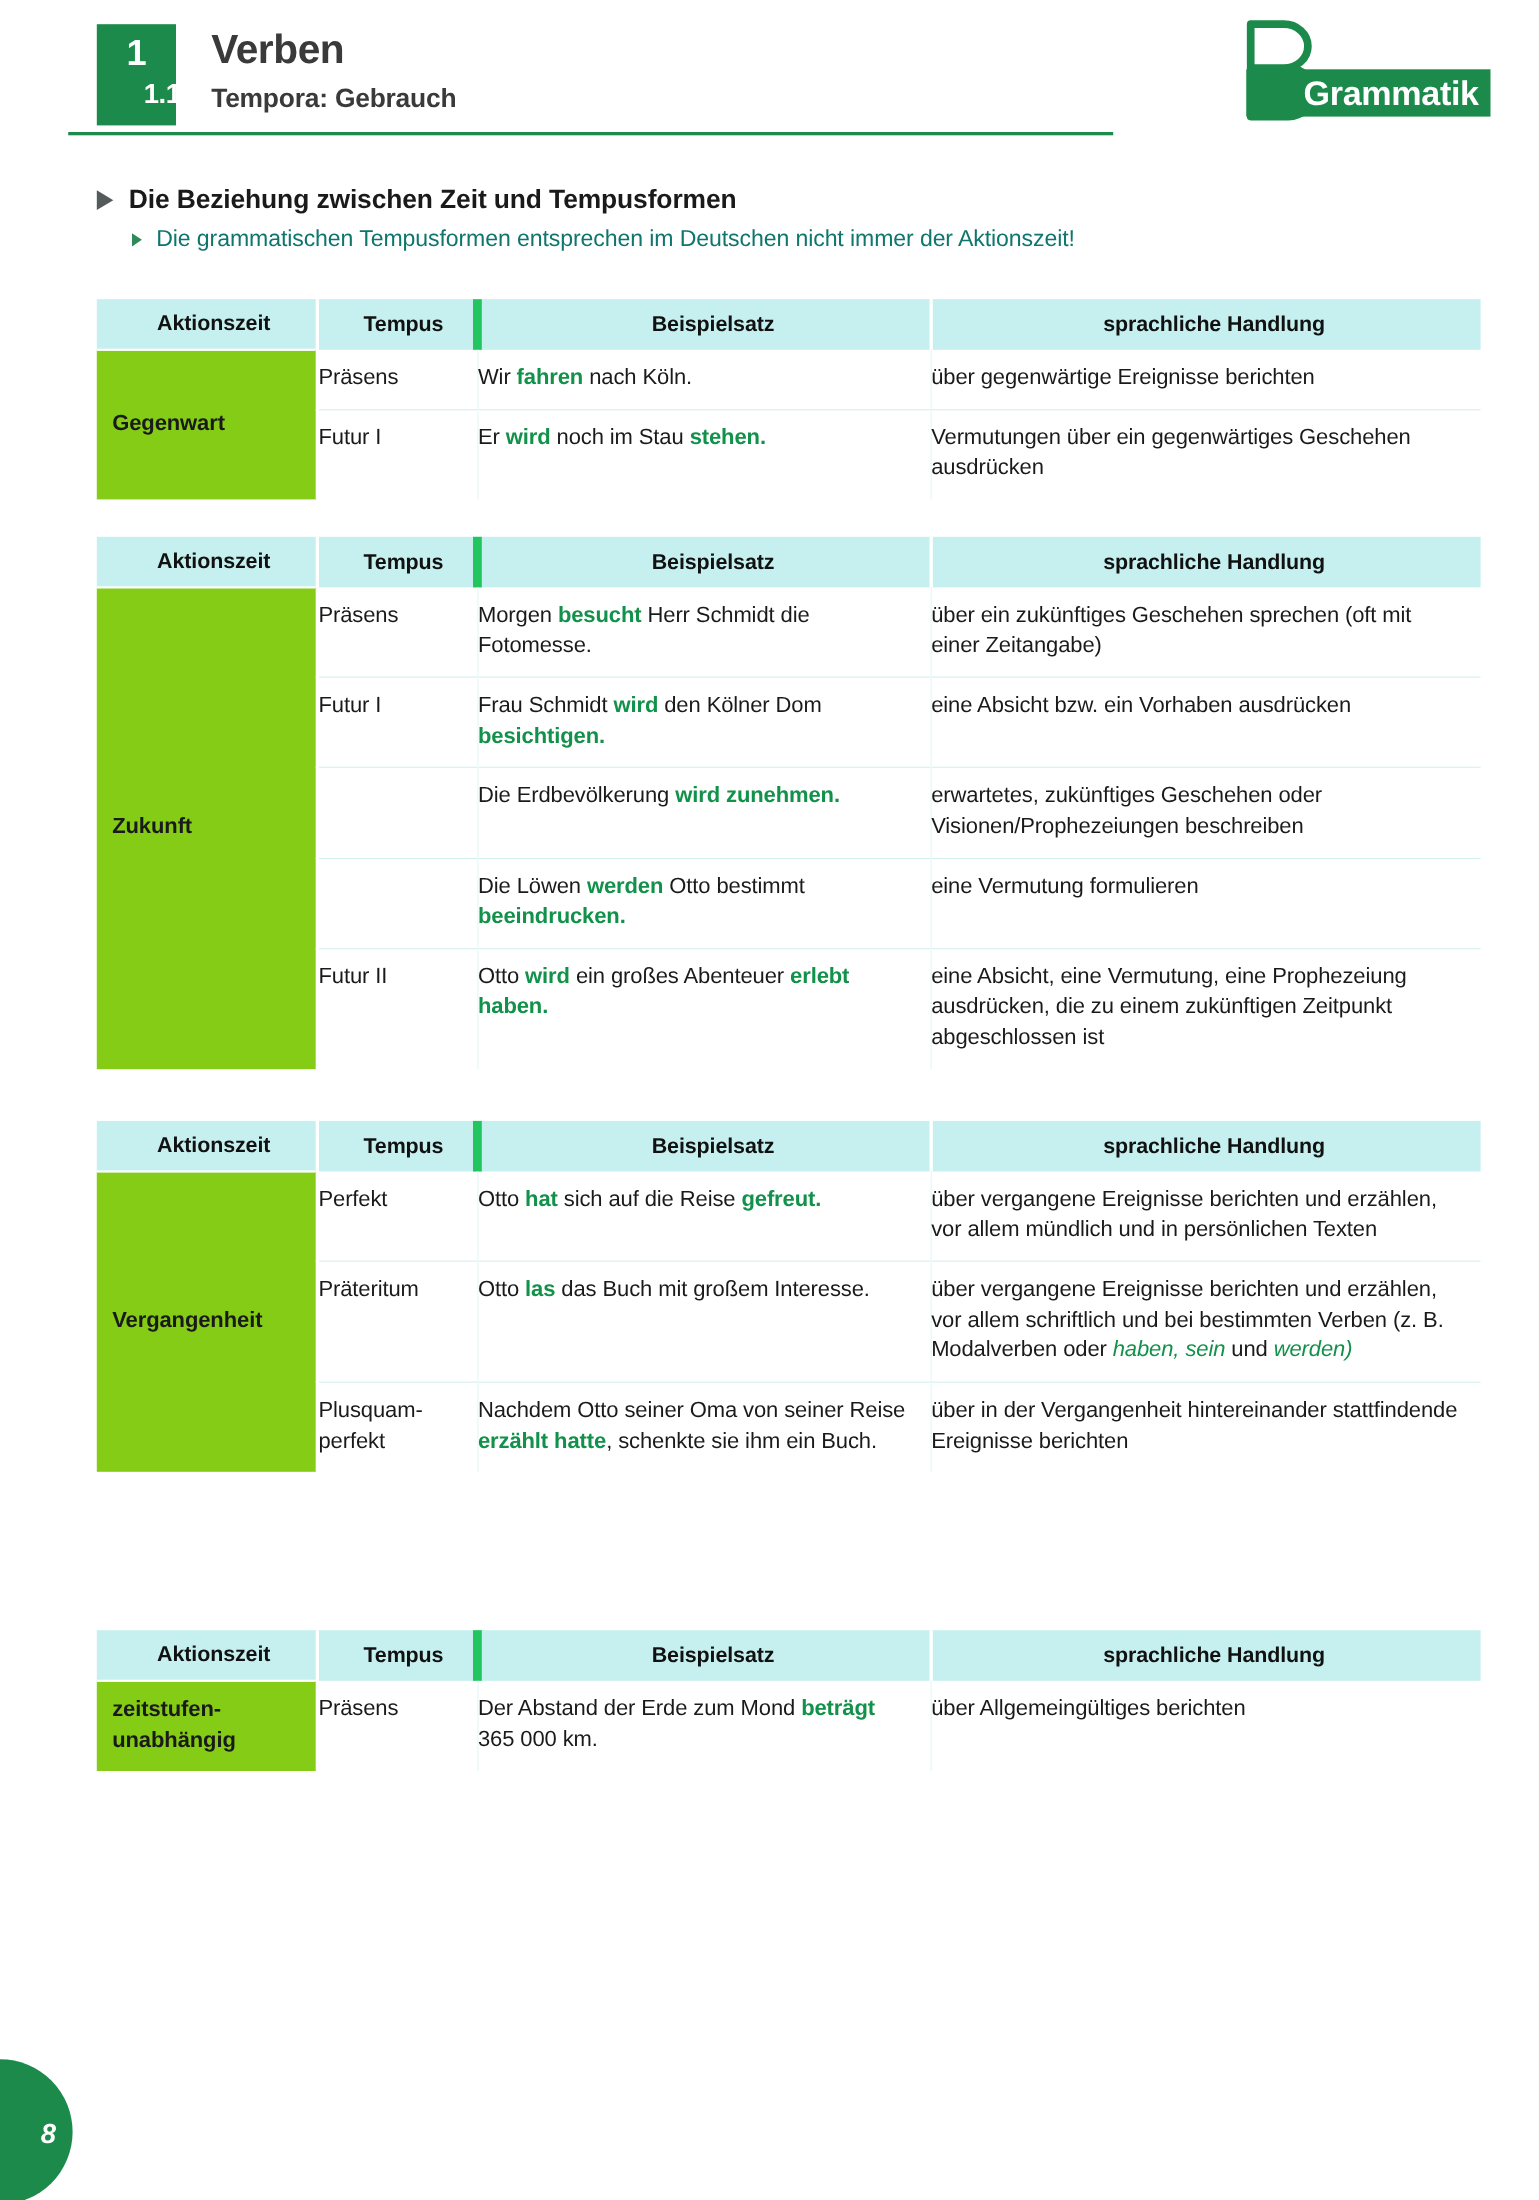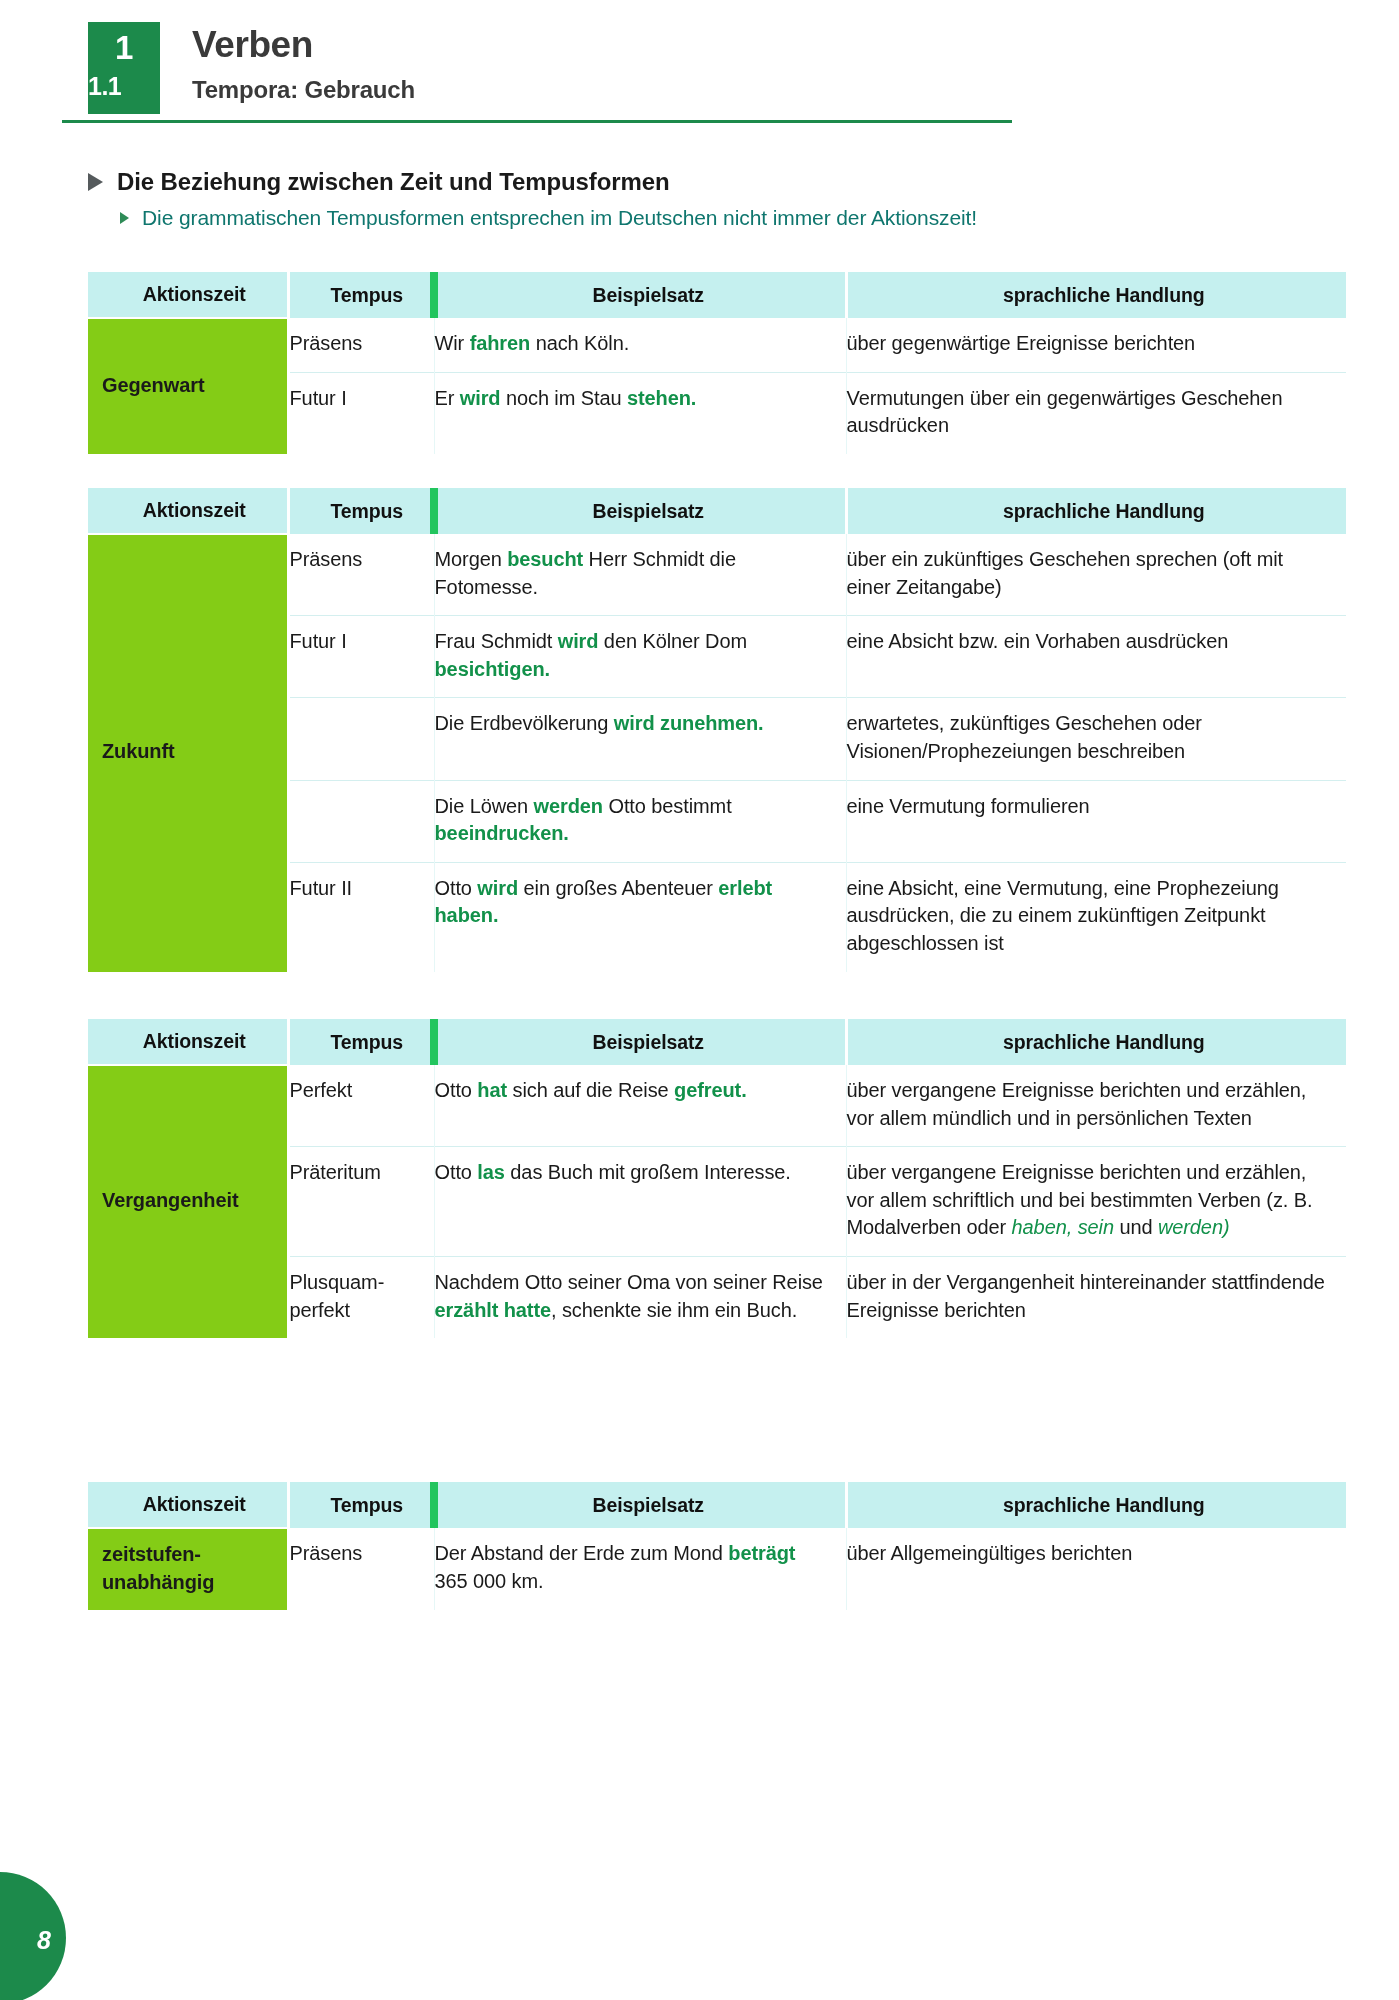--- a/index.html
+++ b/index.html
@@ -37,21 +37,21 @@
     color: #ffffff;
     font-size: 33px;
     font-weight: bold;
     line-height: 40px;
     letter-spacing: -0.5px;
   }
   .chapter-sub {
     position: absolute;
     left: 0; top: 48px;
     width: 76px;
-    text-align: left;
+    text-align: right;
     color: #ffffff;
     font-size: 25px;
     font-weight: bold;
     line-height: 32px;
     letter-spacing: -0.5px;
   }
   .title-main {
     position: absolute;
     left: 192px; top: 24px;
     font-size: 37px;
@@ -249,20 +249,27 @@
 
   <div class="chapter-box">
     <div class="chapter-num">1</div>
     <div class="chapter-sub">1.1</div>
   </div>
 
   <div class="title-main">Verben</div>
   <div class="title-sub">Tempora: Gebrauch</div>
   <div class="header-rule"></div>
 
+  <div class="logo">
+    <div class="logo-bar"></div>
+    <svg class="logo-b" viewBox="0 0 98 96">
+      <path d="M18 6 h30 a22 20 0 0 1 0 40 h-30 z M18 46 h34 a23 22 0 0 1 0 44 h-34 z" fill="none" stroke="#1c8a4b" stroke-width="7" stroke-linejoin="round"></path>
+    </svg>
+    <div class="logo-word">Grammatik</div>
+  </div>
 </div>
 
 <div class="intro">
   <div class="intro-row1">
     <span class="tri-dark"></span>
     <span class="intro-h">Die Beziehung zwischen Zeit und Tempusformen</span>
   </div>
   <div class="intro-row2">
     <span class="tri-green"></span>
     <span class="intro-p">Die grammatischen Tempusformen entsprechen im Deutschen nicht immer der Aktionszeit!</span>

